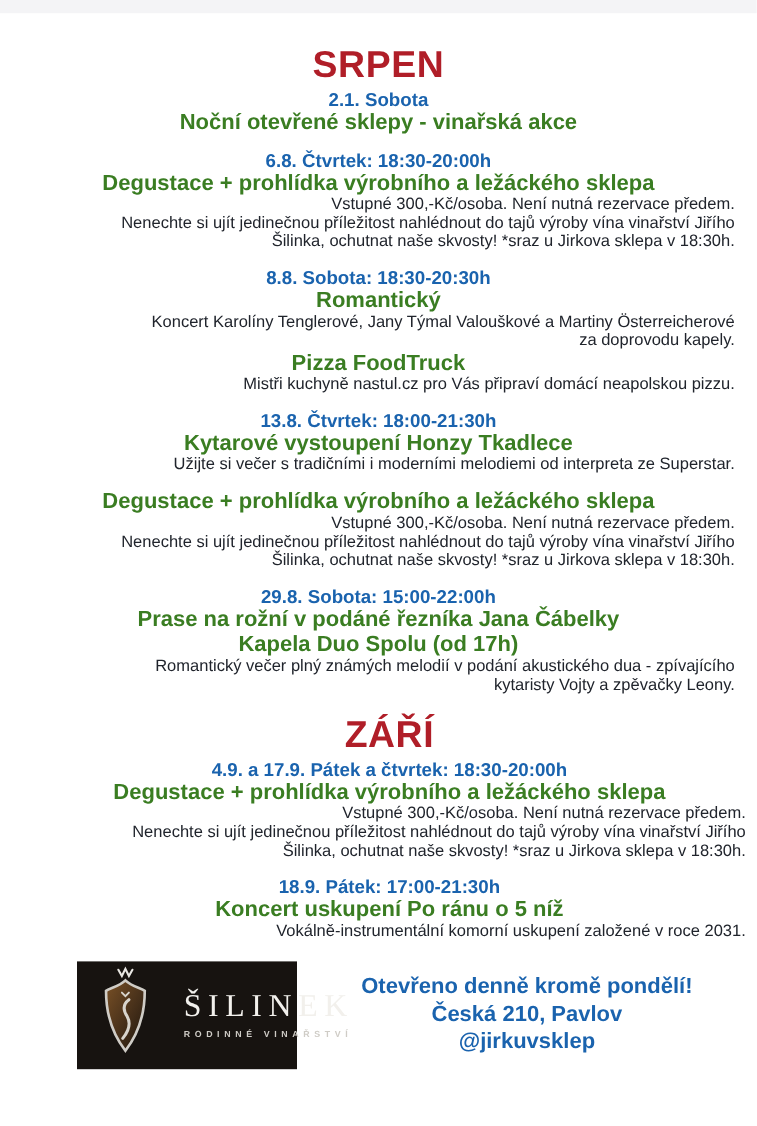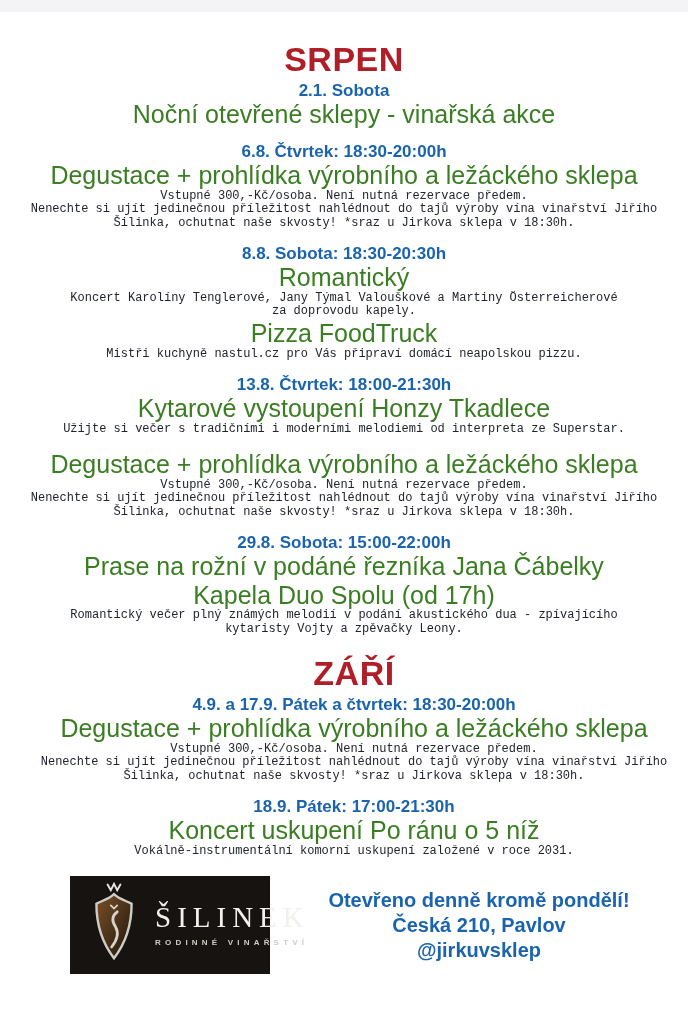--- a/index.html
+++ b/index.html
@@ -24,39 +24,39 @@
     font-size:34px;font-weight:800;color:var(--red);
     line-height:1.05;letter-spacing:.5px;
   }
   .month + .month{margin-top:20px;padding-left:20px;}
   .event{margin-top:14px;}
   .month-title + .event{margin-top:3px;}
   .line-date{
     font-size:17px;font-weight:700;color:var(--blue);line-height:1.12;
   }
   .line-title{
-    font-size:25px;font-weight:400;color:var(--green);line-height:1.14;
+    font-size:20px;font-weight:700;color:var(--green);line-height:1.14;
   }
   .line-body{
-    font-family:Liberation Mono, monospace;
-    font-size:12px;color:var(--ink);line-height:1.13;
-    max-width:648px;margin-left:auto;margin-right:auto;
+    font-family:Liberation Sans, sans-serif;
+    font-size:15px;color:var(--ink);line-height:1.13;
+    max-width:648px;margin-left:auto;margin-right:auto;text-align:right;
   }
   .footer{
     margin-top:18px;
     display:flex;align-items:center;
     padding-left:70px;
   }
   .logo-box{
     width:200px;height:98px;flex:0 0 auto;
     background:var(--logo-bg);
     display:flex;align-items:center;
     padding-left:16px;gap:13px;
   }
-  .logo-text{display:flex;flex-direction:column;align-items:flex-start;}
+  .logo-text{display:flex;flex-direction:column;align-items:flex-start;margin-left:12px;}
   .logo-brand{
     font-family:"Liberation Serif", serif;
     color:#f2f0ec;font-size:29px;font-weight:400;
     letter-spacing:6px;line-height:1;
   }
   .logo-sub{
     margin-top:7px;
     color:#cfccc6;font-size:8px;font-weight:700;
     letter-spacing:4.2px;line-height:1;
   }

